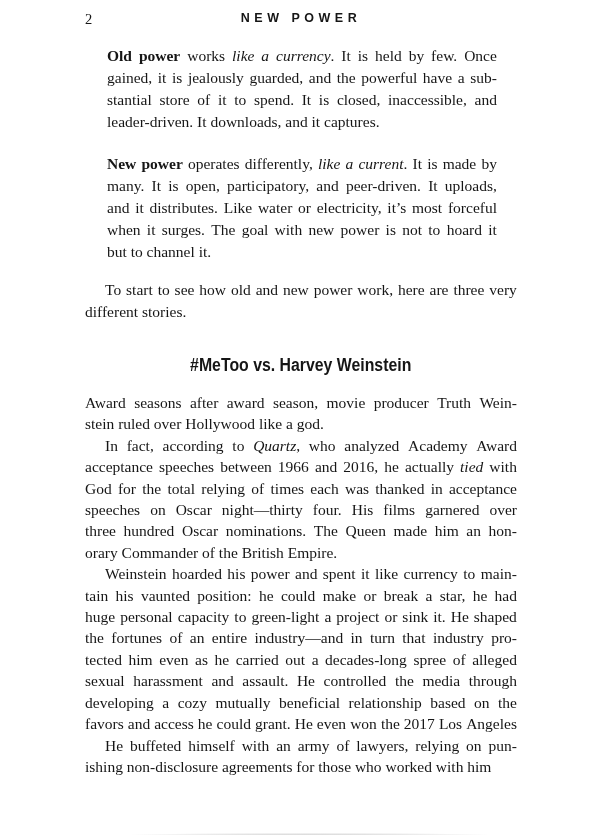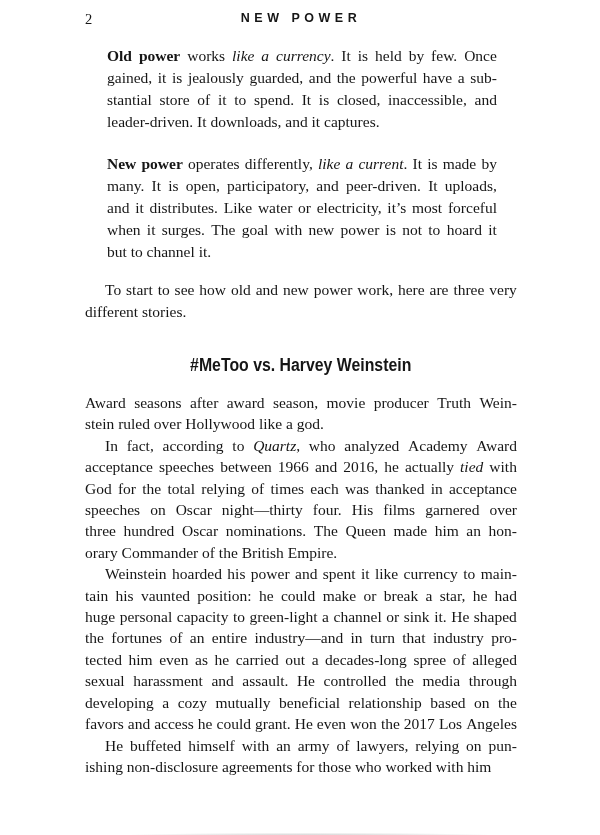--- a/index.html
+++ b/index.html
@@ -276,21 +276,21 @@
           <span class="w"><span>he</span></span>
           <span class="w"><span>had</span></span>
         </div>
         <div class="line just">
           <span class="w"><span>huge</span></span>
           <span class="w"><span>personal</span></span>
           <span class="w"><span>capacity</span></span>
           <span class="w"><span>to</span></span>
           <span class="w"><span>green-light</span></span>
           <span class="w"><span>a</span></span>
-          <span class="w"><span>channel</span></span>
+          <span class="w"><span>project</span></span>
           <span class="w"><span>or</span></span>
           <span class="w"><span>sink</span></span>
           <span class="w"><span>it.</span></span>
           <span class="w"><span>He</span></span>
           <span class="w"><span>shaped</span></span>
         </div>
         <div class="line just">
           <span class="w"><span>the</span></span>
           <span class="w"><span>fortunes</span></span>
           <span class="w"><span>of</span></span>

